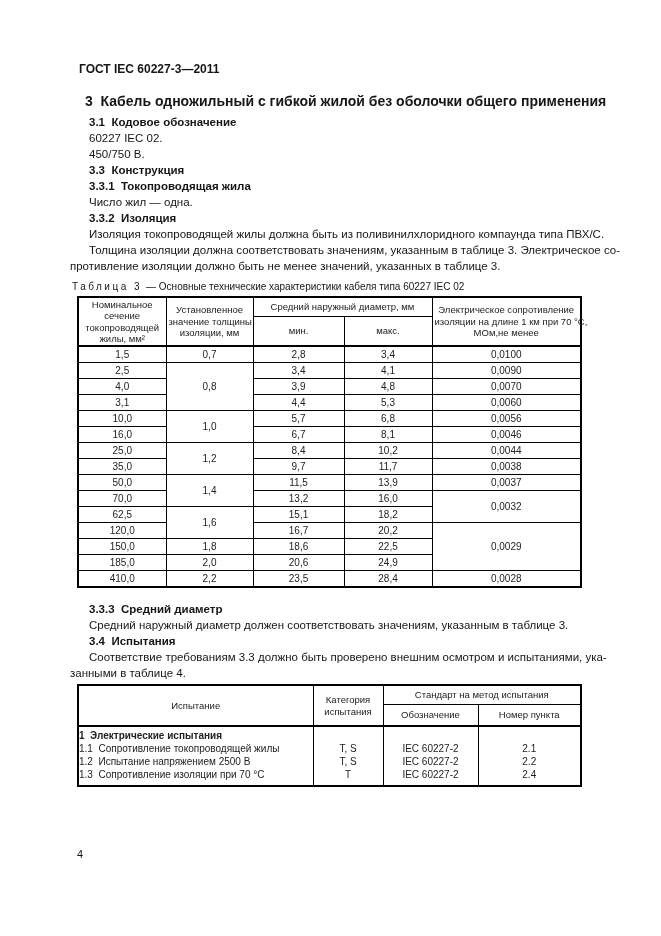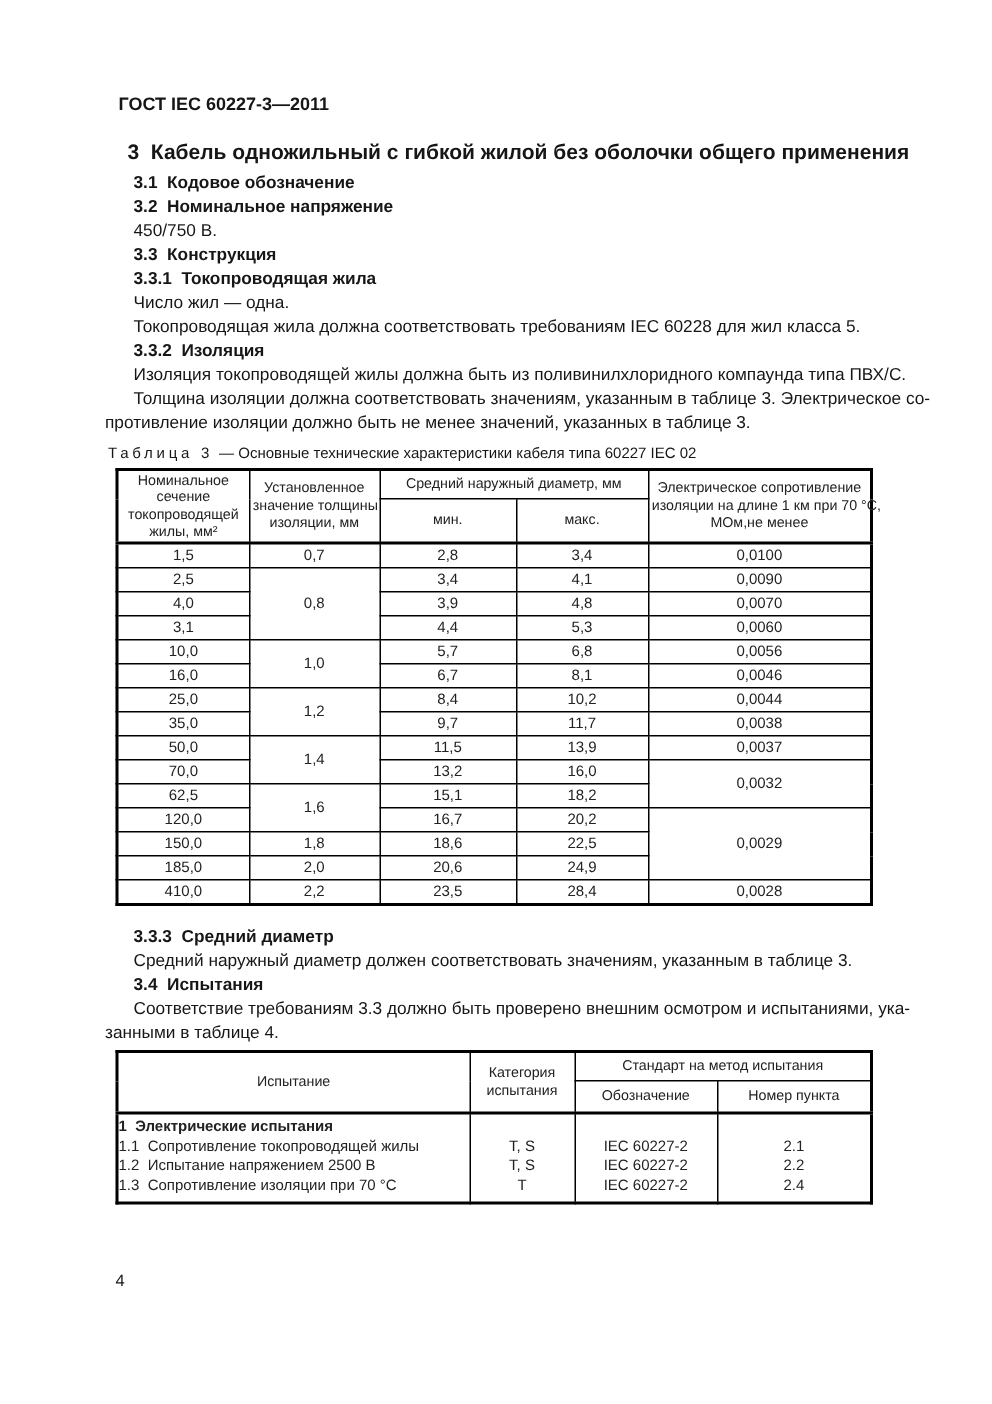--- a/index.html
+++ b/index.html
@@ -46,26 +46,25 @@
 
 <div class="page">
   <div class="content">
 
     <div class="doc-header">ГОСТ IEC 60227-3—2011</div>
 
     <div class="sec-title">3  Кабель одножильный с гибкой жилой без оболочки общего применения</div>
 
     <div class="txtblock">
       <div class="ln ind bold">3.1  Кодовое обозначение</div>
-      <div class="ln ind bold">3.2  Номинальное напряжение</div>
+      <div class="ln ind">60227 IEC 02.</div>
       <div class="ln ind">450/750 В.</div>
       <div class="ln ind bold">3.3  Конструкция</div>
       <div class="ln ind bold">3.3.1  Токопроводящая жила</div>
       <div class="ln ind">Число жил — одна.</div>
-      <div class="ln ind">Токопроводящая жила должна соответствовать требованиям IEC 60228 для жил класса 5.</div>
       <div class="ln ind bold">3.3.2  Изоляция</div>
       <div class="ln ind">Изоляция токопроводящей жилы должна быть из поливинилхлоридного компаунда типа ПВХ/С.</div>
       <div class="ln ind">Толщина изоляции должна соответствовать значениям, указанным в таблице 3. Электрическое со-</div>
       <div class="ln">противление изоляции должно быть не менее значений, указанных в таблице 3.</div>
     </div>
 
     <div class="tbl-title"><span class="tbl-label">Таблица 3</span><span>— Основные технические характеристики кабеля типа 60227 IEC 02</span></div>
 
     <table class="gtable t3">
       <colgroup>

